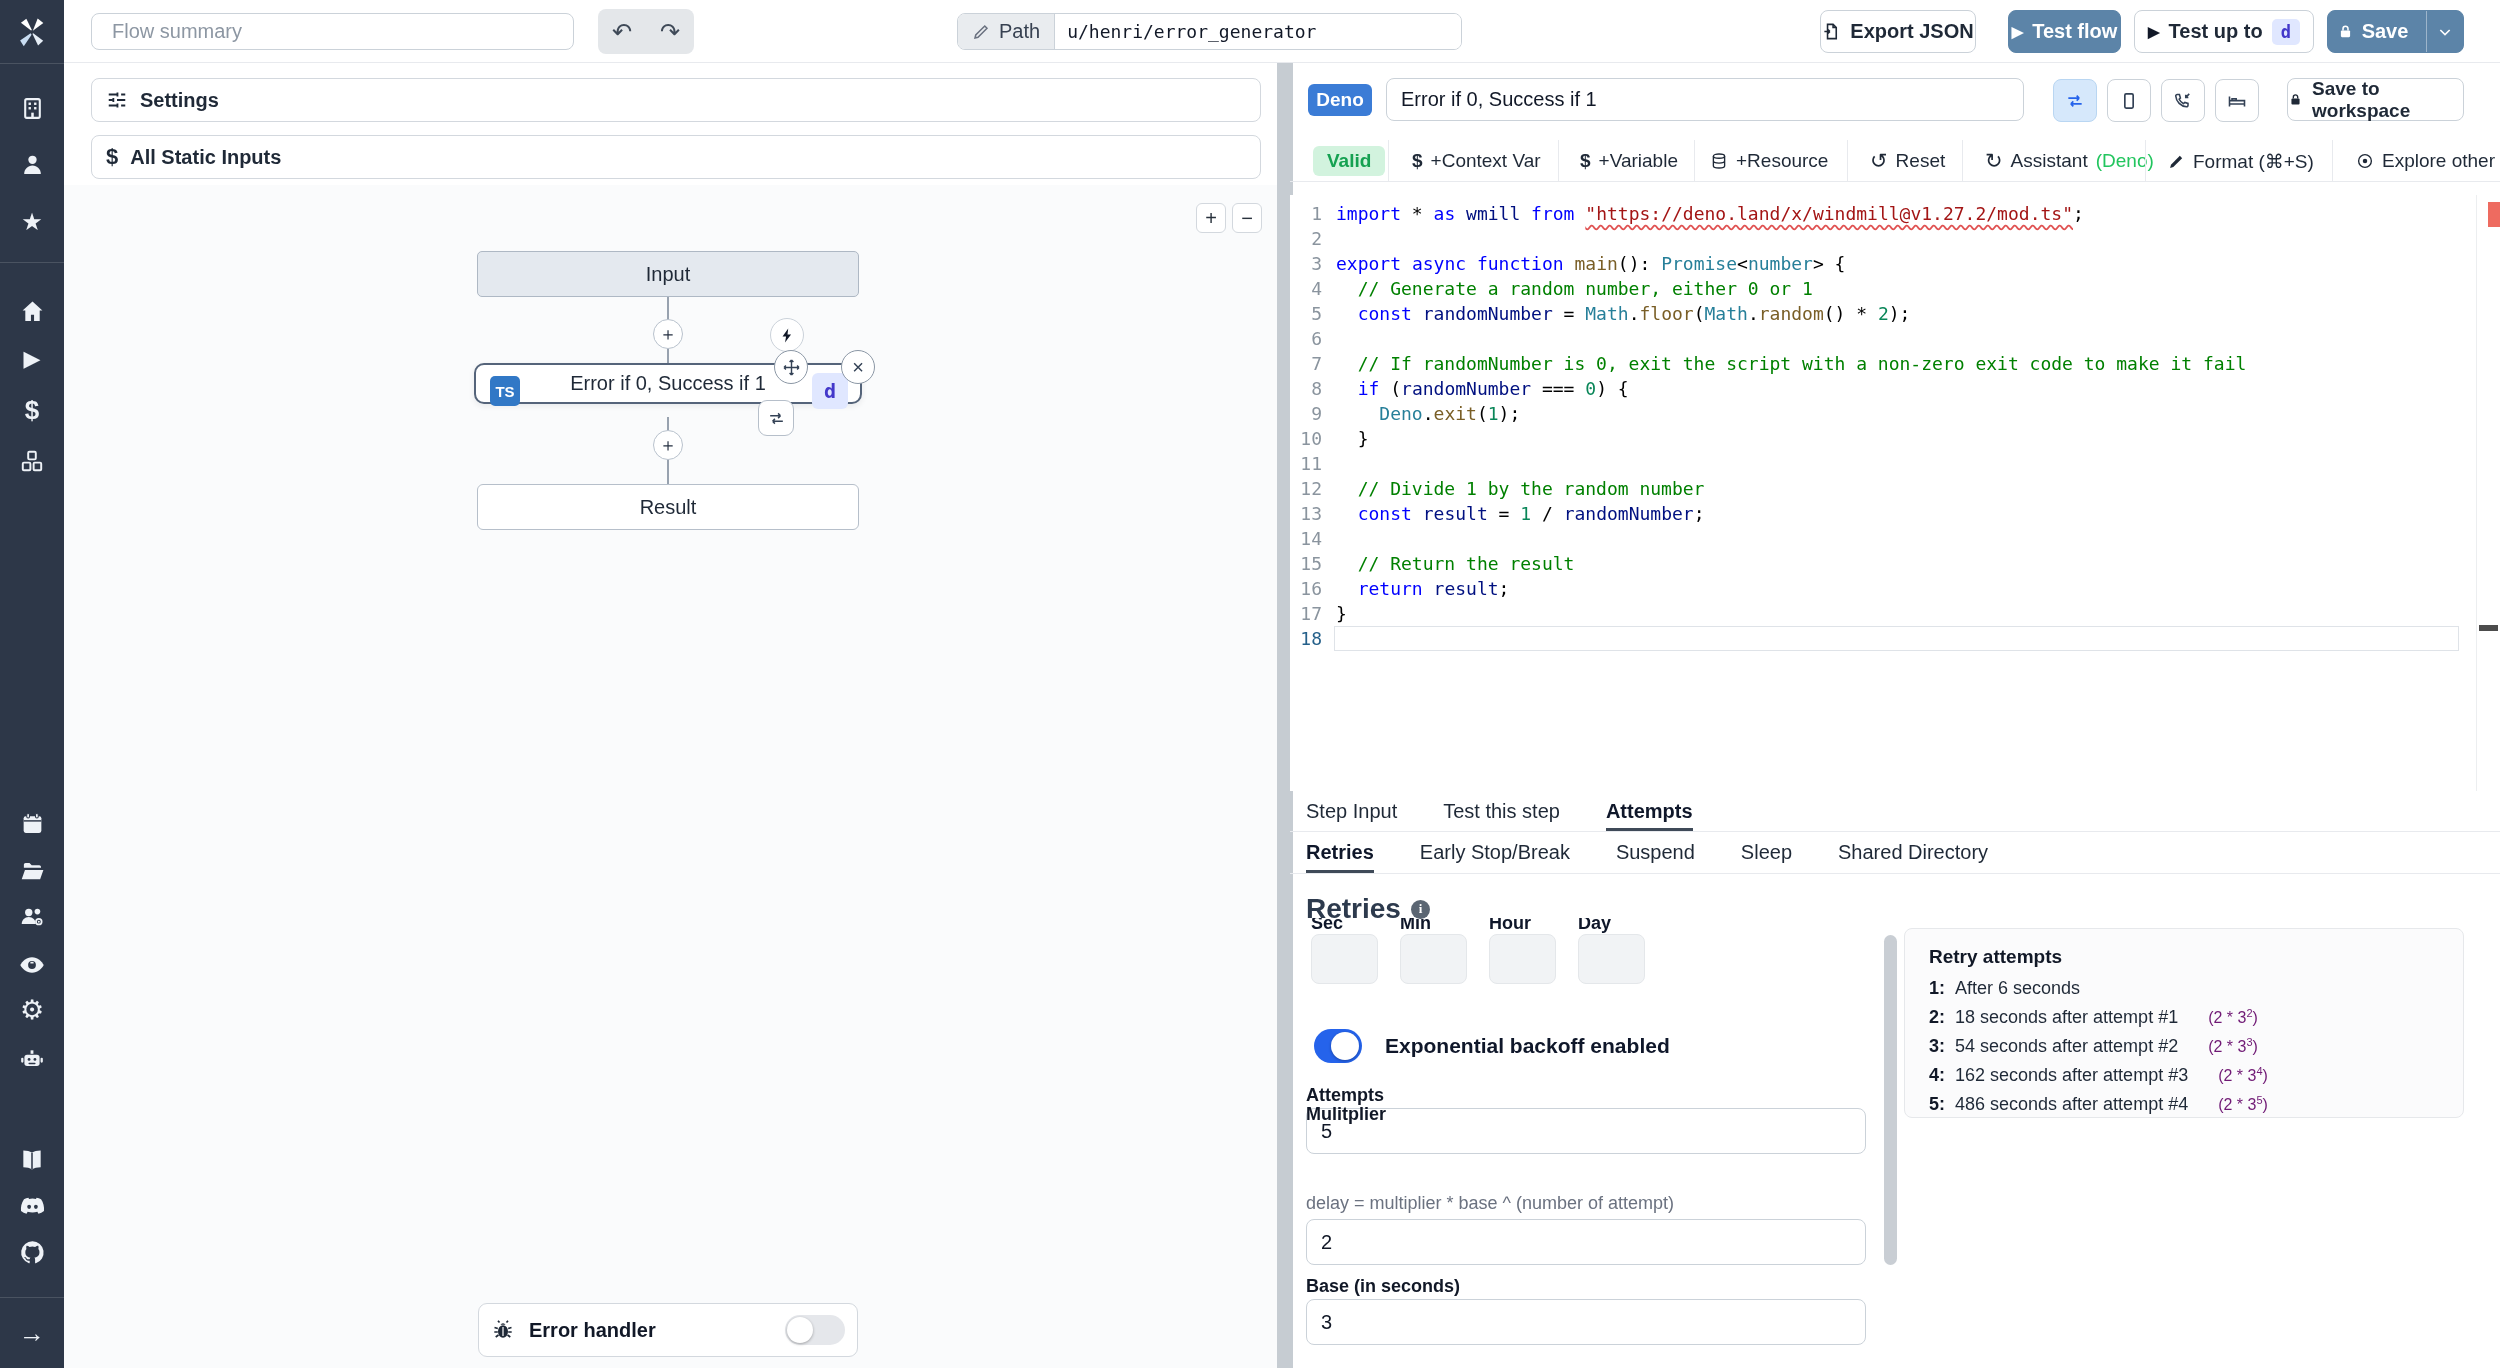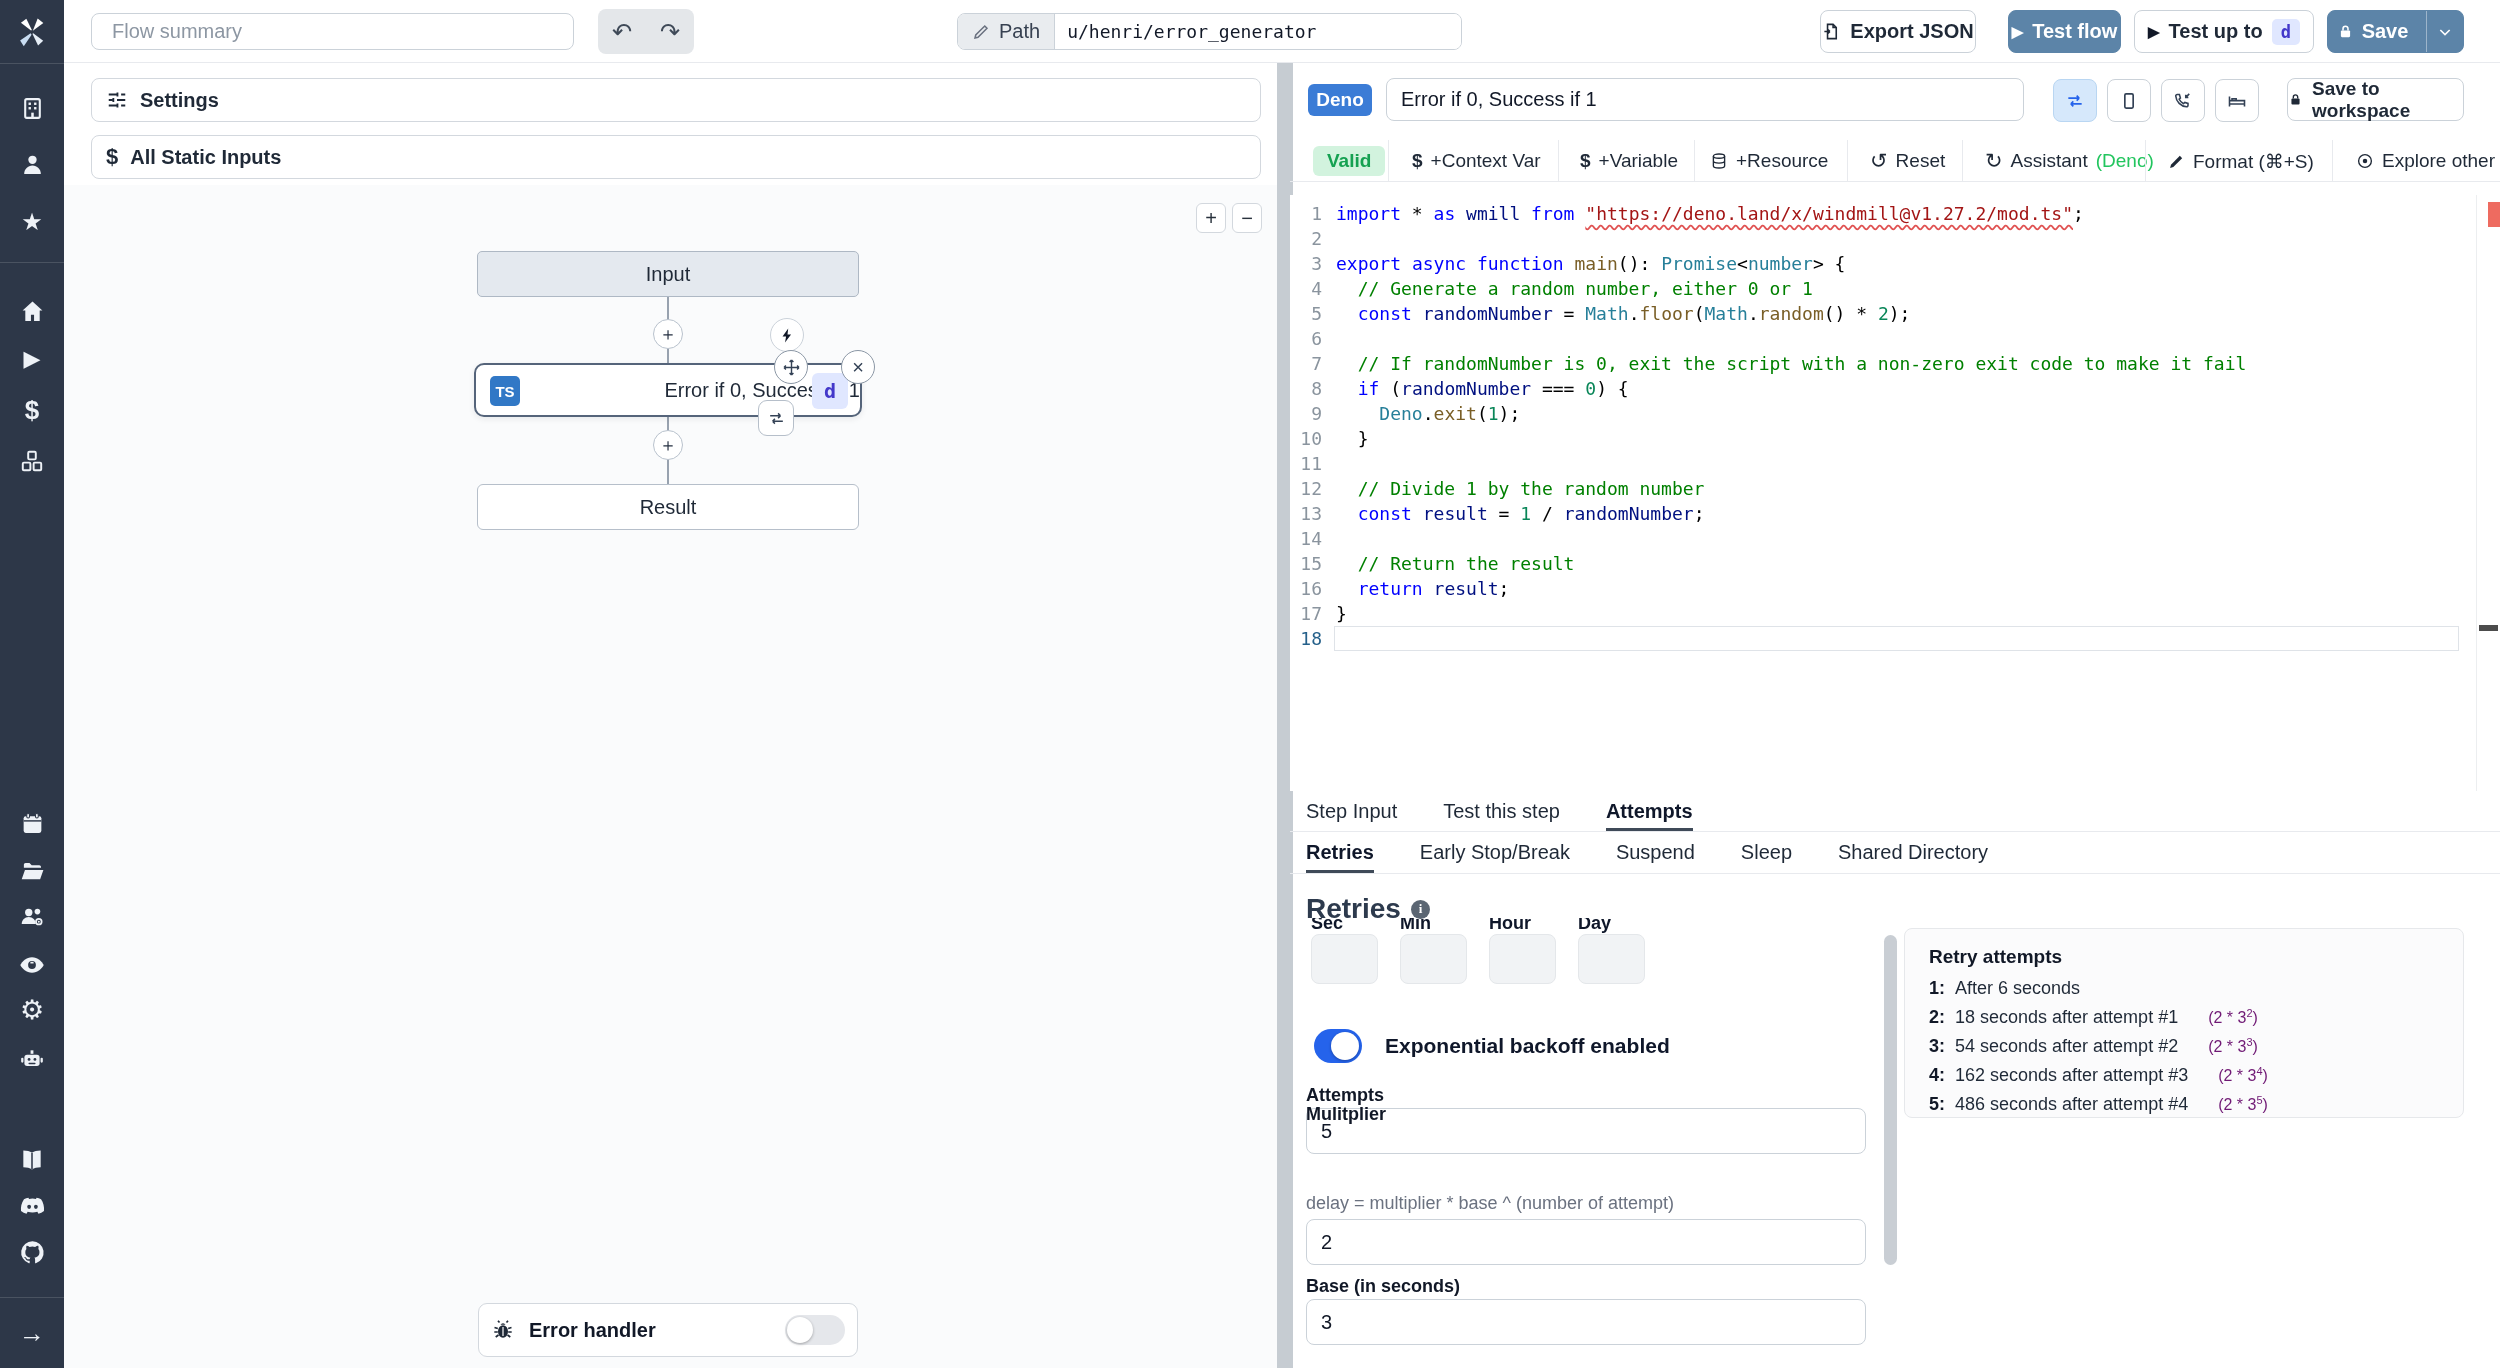--- a/index.html
+++ b/index.html
@@ -29,21 +29,21 @@
   .play { font-size:15px; }
   .mini-badge { background:#e0e7ff; color:#4338ca; border-radius:5px; padding:3px 9px; font-family:"DejaVu Sans Mono",monospace; font-size:17px; font-weight:bold; }
 
   
   .panel-row { position:absolute; left:91px; width:1170px; height:44px; background:#fff; border:1px solid #d3d8de; border-radius:8px; display:flex; align-items:center; gap:12px; padding:0 14px; font-size:20px; font-weight:bold; color:#1f2937; cursor:pointer; }
   #canvas { left:64px; top:185px; width:1213px; height:1183px; background:#fafbfc; }
   .zoom-btn { position:absolute; width:30px; height:30px; background:#fff; border:1px solid #d3d8de; border-radius:6px; display:flex; align-items:center; justify-content:center; font-size:20px; color:#28313c; cursor:pointer; }
   .edge { position:absolute; width:2px; background:#98a2af; }
   .node { position:absolute; display:flex; align-items:center; justify-content:center; font-size:20px; color:#1f2937; cursor:pointer; }
   #node-input { left:413px; top:66px; width:382px; height:46px; background:#e4e9ef; border:1px solid #aeb8c4; border-radius:5px; }
-  #node-step { left:410px; top:178px; width:388px; height:54px; background:#fff; border:2.5px solid #55647a; border-radius:10px; box-shadow:0 2px 6px rgba(15,23,42,0.08);justify-content:flex-end; }
+  #node-step { left:410px; top:178px; width:388px; height:41px; background:#fff; border:2.5px solid #55647a; border-radius:10px; box-shadow:0 2px 6px rgba(15,23,42,0.08); }
   #node-result { left:413px; top:299px; width:382px; height:46px; background:#fff; border:1px solid #b6bfca; border-radius:6px; }
   .plus-circle { position:absolute; width:30px; height:30px; background:#fff; border:1px solid #b9c2cd; border-radius:50%; display:flex; align-items:center; justify-content:center; font-size:18px; color:#1e293b; cursor:pointer; }
   .bolt-circle { position:absolute; width:34px; height:34px; background:#fff; border:1px solid #cbd2da; border-radius:50%; display:flex; align-items:center; justify-content:center; cursor:pointer; }
   .node-ctl-circle { position:absolute; width:34px; height:34px; background:#fff; border:1.5px solid #8b97a5; border-radius:50%; display:flex; align-items:center; justify-content:center; cursor:pointer; color:#334155; font-size:20px; }
   #ts-badge { position:absolute; left:14px; top:11px; width:30px; height:30px; background:#3178c6; border-radius:5px; color:#fff; font-size:15px; font-weight:bold; display:flex; align-items:center; justify-content:center; }
   #d-badge { position:absolute; right:12px; top:8px; width:36px; height:36px; background:#e0e7ff; border-radius:6px; color:#4338ca; font-family:"DejaVu Sans Mono",monospace; font-size:20px; font-weight:bold; display:flex; align-items:center; justify-content:center; }
   #repeat-btn { position:absolute; left:694px; top:215px; width:36px; height:36px; background:#fff; border:1px solid #b6bfca; border-radius:9px; display:flex; align-items:center; justify-content:center; font-size:19px; color:#334155; cursor:pointer; }
   #error-handler { position:absolute; left:414px; top:1118px; width:380px; height:54px; background:#fff; border:1px solid #d3d8de; border-radius:9px; display:flex; align-items:center; gap:14px; padding:0 12px; }
   #error-handler .label { font-size:20px; font-weight:bold; color:#111827; flex:1; }
   .toggle { position:relative; border-radius:17px; cursor:pointer; }

